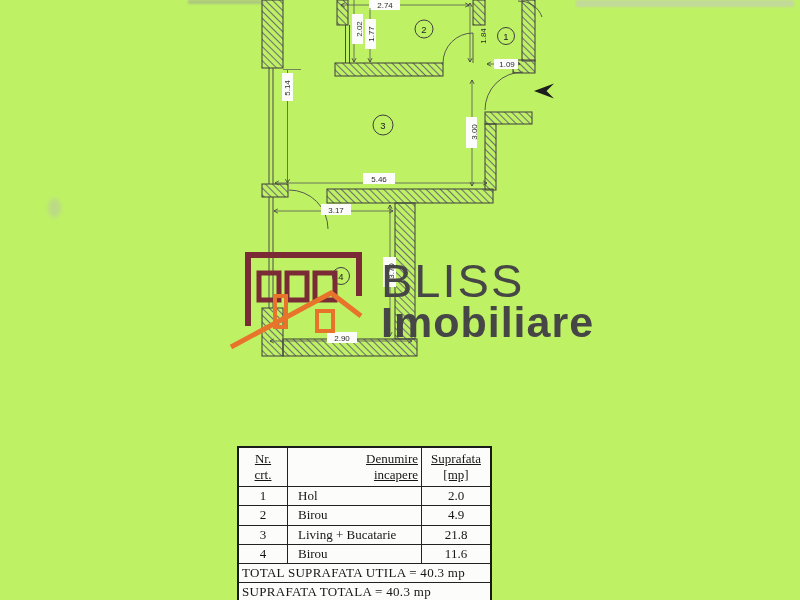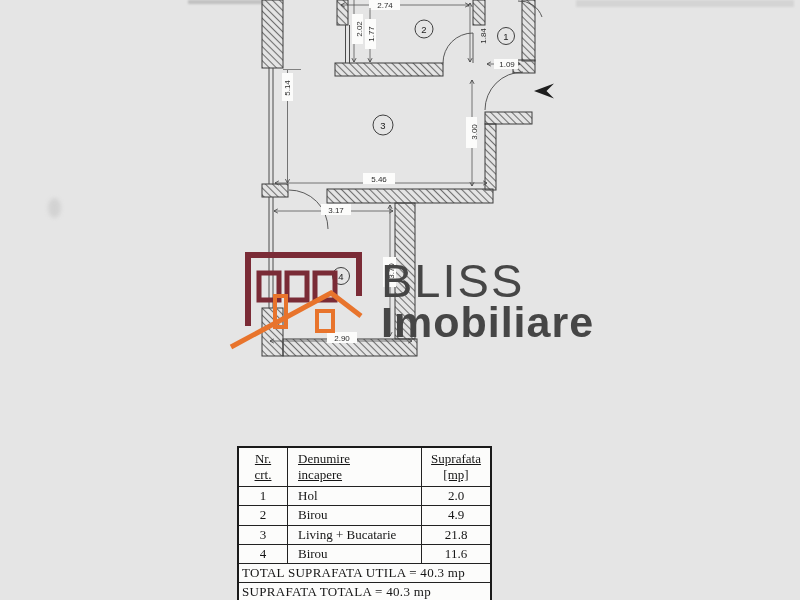--- a/index.html
+++ b/index.html
@@ -2,21 +2,21 @@
 <html><head>
 <meta charset="utf-8">
 <style>
   html,body{margin:0;padding:0;}
   body{
     width:800px;height:600px;overflow:hidden;
     background:#fbfbfa;
     font-family:"Liberation Sans",sans-serif;
     position:relative;
   }
-  .page{position:absolute;inset:0;background:#e5e5e5;padding-left:8px;}
+  .page{position:absolute;inset:0;background:#bef264;padding-left:8px;}
   .plan-svg{position:absolute;left:0;top:0;}
 
   
   .streak1{position:absolute;left:576px;top:0;width:218px;height:7px;background:#c7c7c7;opacity:.55;filter:blur(1px);}
   .streak2{position:absolute;left:188px;top:0;width:76px;height:4px;background:#9b9b9b;opacity:.5;filter:blur(1px);}
   .smudge{position:absolute;left:48px;top:198px;width:13px;height:20px;background:#b8b8b8;opacity:.4;border-radius:50%;filter:blur(2px);}
 
   
   .dl{stroke:#565656;stroke-width:.8;fill:none;marker-start:url(#ar);marker-end:url(#ar);}
   .dle{stroke:#565656;stroke-width:.8;fill:none;marker-end:url(#ar);}
@@ -203,21 +203,21 @@
   <div class="brand-line1">BLISS</div>
   <div class="brand-line2">Imobiliare</div>
 
   <table class="areas-table">
     <tbody>
         <tr>
       <th class="col-nr">
         <span>Nr.</span><br>
         <span>crt.</span>
       </th>
-      <th class="col-name" style="text-align:left;">
+      <th class="col-name" style="text-align:right;">
         <span>Denumire</span><br>
         <span>incapere</span>
       </th>
       <th class="col-area">
         <span>Suprafata</span><br>
         <span>[mp]</span>
       </th>
     </tr>
     <tr>
       <td class="col-nr">1</td>

